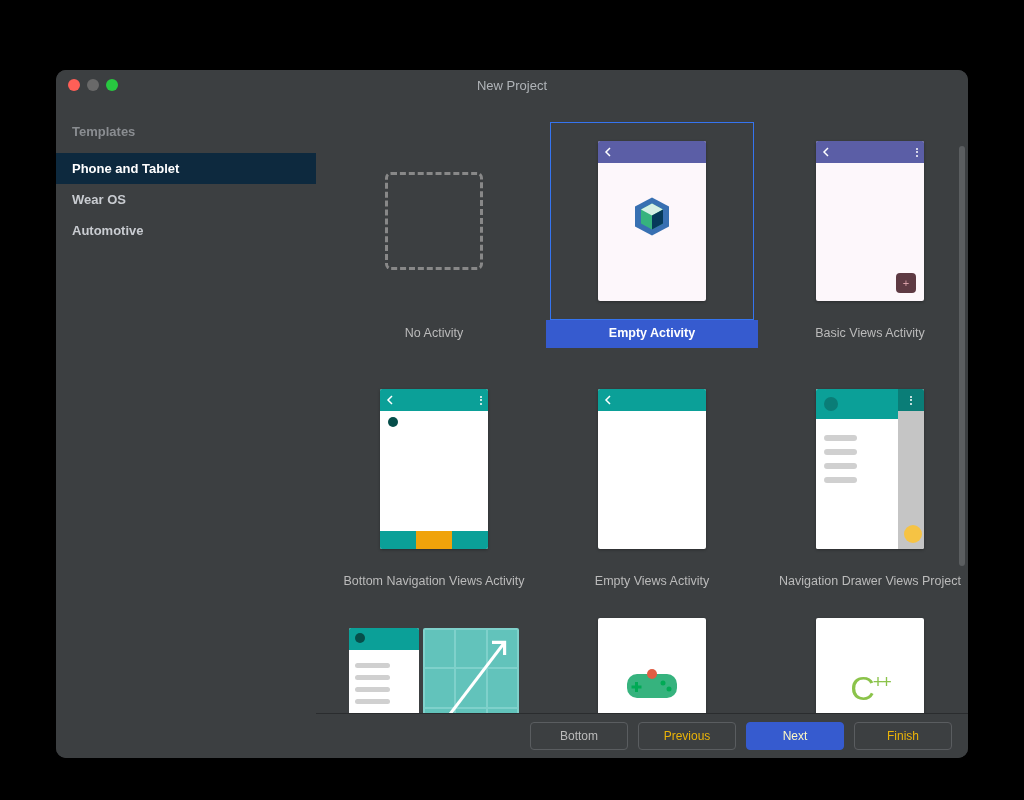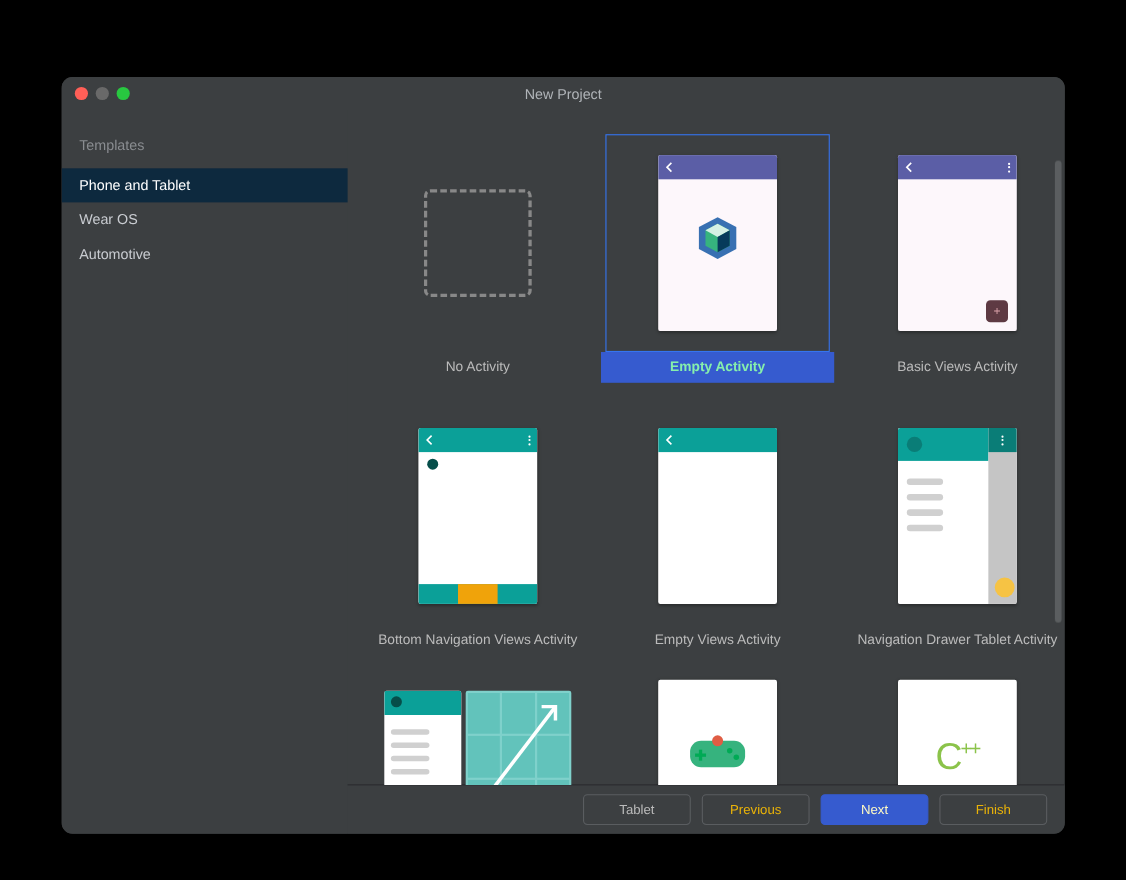--- a/index.html
+++ b/index.html
@@ -33,21 +33,21 @@
   }
   .titlebar {
     height:30px;background:var(--bg-titlebar);display:flex;align-items:center;
     position:relative;flex-shrink:0;
   }
   .traffic {display:flex;gap:7px;padding-left:12px;}
   .tl {width:12px;height:12px;border-radius:6px;}
   .tl.red{background:#ff5f57;} .tl.yel{background:#696969;} .tl.grn{background:#28c840;}
   .title {position:absolute;left:0;right:0;text-align:center;font-size:13px;color:#b0b4b8;pointer-events:none;}
   .body {flex:1;display:flex;min-height:0;}
-  .sidebar {width:260px;background:var(--bg-sidebar);padding-top:18px;flex-shrink:0;}
+  .sidebar {width:260px;background:var(--bg-sidebar);padding-top:18px;flex-shrink:0;font-weight:bold;}
   .sidebar-heading {font-size:13px;color:var(--text-dim);padding:6px 16px 14px;}
   .sidebar-item {font-size:13px;color:var(--text-sidebar);padding:8px 16px;cursor:default;}
   .sidebar-item.sel {background:var(--bg-sidebar-sel);color:#fff;}
   .content-wrap {flex:1;display:flex;flex-direction:column;min-width:0;}
   .content {
     flex:1;overflow:auto;padding:22px 12px 16px 12px;
   }
   .grid {
     display:grid;grid-template-columns:repeat(3,1fr);
     gap:22px 6px;
@@ -62,21 +62,21 @@
   }
   .tile.selected .thumb-wrap {border:1px solid var(--border-sel);}
   .thumb {
     width:108px;height:160px;background:#fff;border-radius:2px;
     position:relative;overflow:hidden;box-shadow:0 1px 3px rgba(0,0,0,.3);
   }
   .tile-label {
     width:204px;text-align:center;font-size:12.5px;color:var(--text-main);
     padding:6px 4px;min-height:16px;
   }
-  .tile.selected .tile-label {background:var(--btn-primary);color:#86efac;font-weight:600;}
+  .tile.selected .tile-label {background:var(--btn-primary);color:#ffffff;font-weight:600;}
   
   .no-activity-thumb {
     width:92px;height:92px;border:3px dashed #888;border-radius:6px;
     background:transparent;box-shadow:none;
   }
   .appbar {height:22px;width:100%;display:flex;align-items:center;padding:0 6px;box-sizing:border-box;}
   .appbar .back {width:10px;height:10px;}
   .appbar .back svg{display:block;}
   .appbar .dots {margin-left:auto;display:flex;flex-direction:column;gap:1.5px;}
   .appbar .dots span{width:2px;height:2px;border-radius:1px;background:#fff;}
@@ -263,21 +263,21 @@
                     <div class="lines">
                       <div class="line"></div>
                         <div class="line"></div>
                         <div class="line"></div>
                         <div class="line"></div>
                     </div>
                   </div>
                   <div class="fab-yellow"></div>
                 </div>
               </div>
-              <div class="tile-label">Navigation Drawer Tablet Activity</div>
+              <div class="tile-label">Navigation Drawer Views Project</div>
             </div>
 
             <div class="tile">
               <div class="thumb-wrap" style="height:140px;">
                 <div class="responsive-thumb">
                   <div class="panel-a">
                     <div class="hdr"></div>
                       <div class="d"></div>
                     <div class="lines">
                         <div class="ln"></div>
@@ -334,21 +334,21 @@
               </div>
 
             </div>
 
           </div>
         </div>
         <div class="scrollbar"></div>
 
         <div class="footer">
           <div class="btn">
-              <span>Tablet</span>
+              <span>Bottom</span>
             </div>
           <div class="btn disabled">
               <span>Previous</span>
             </div>
           <div class="btn primary">
               <span>Next</span>
             </div>
           <div class="btn disabled">
               <span>Finish</span>
             </div>

